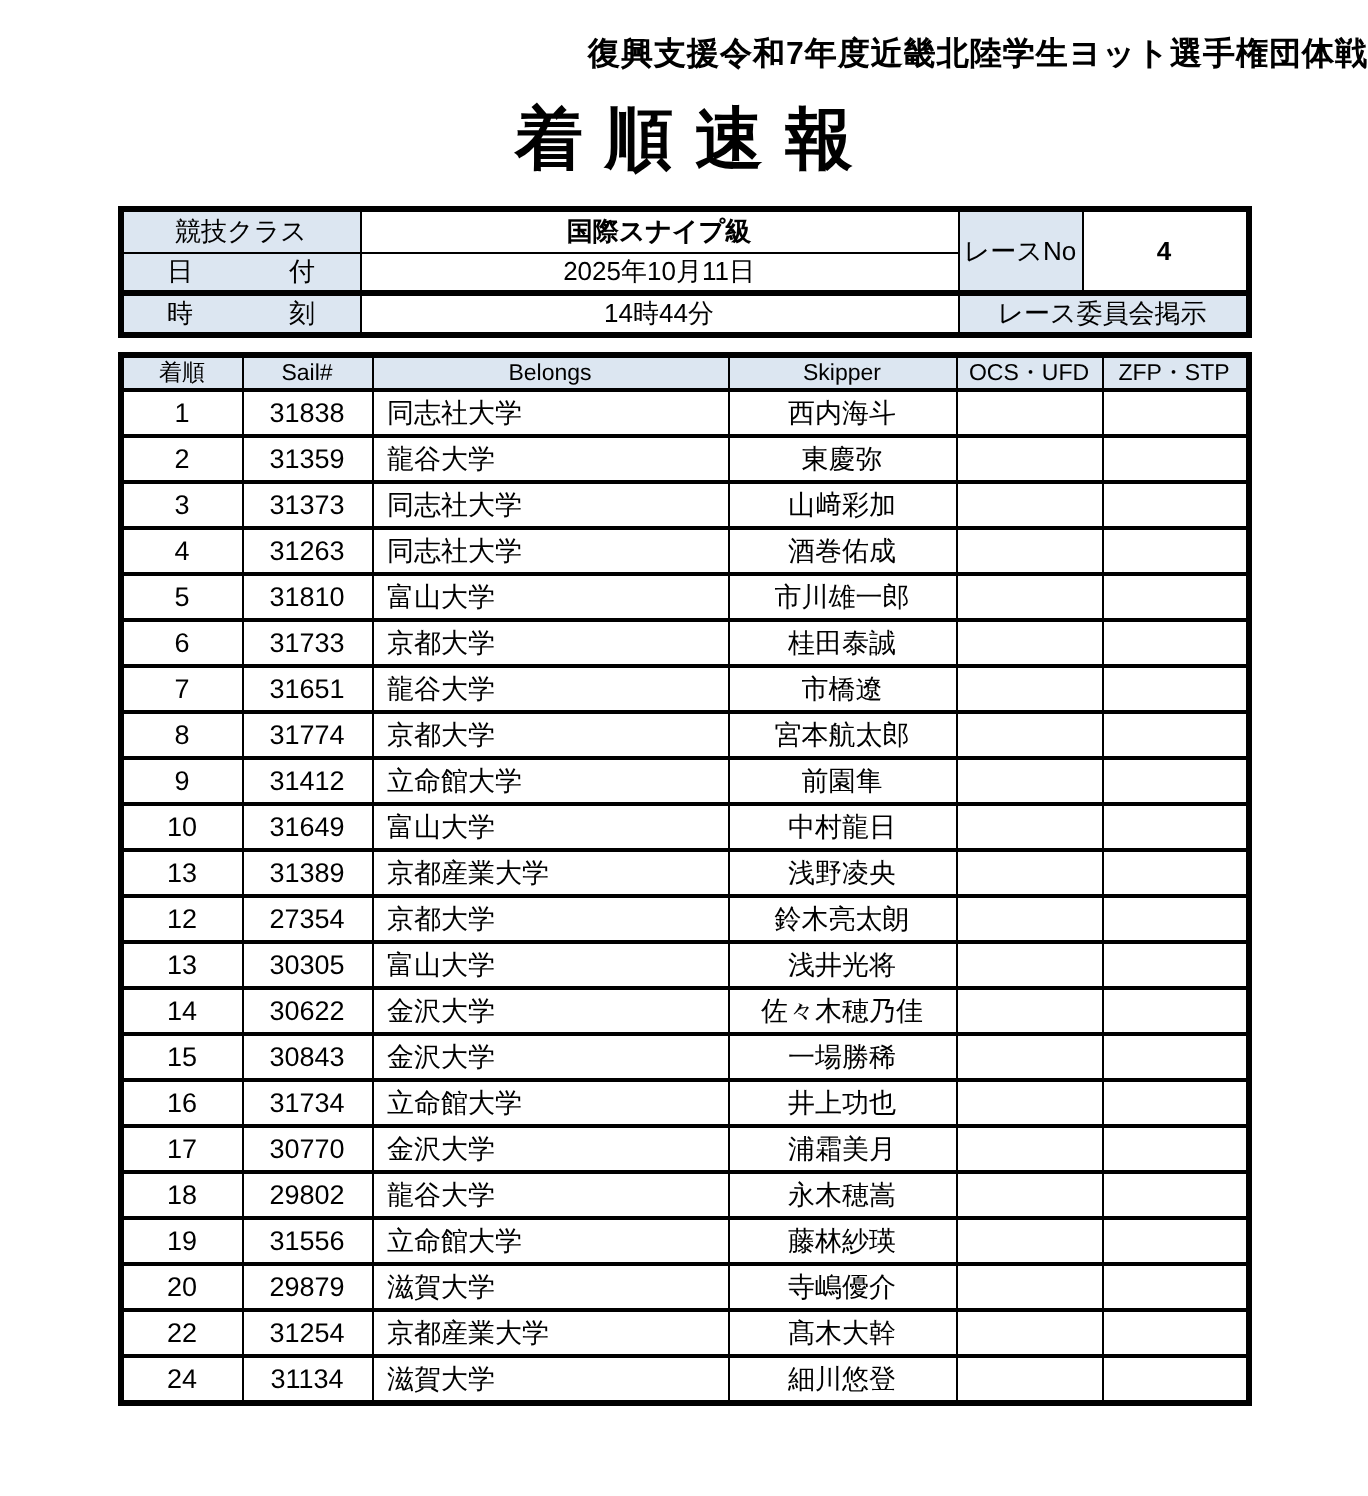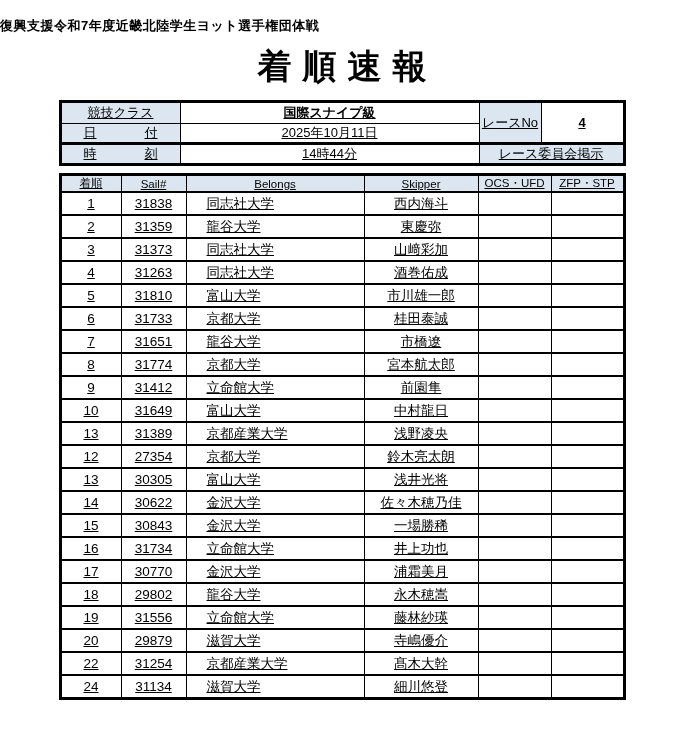--- a/index.html
+++ b/index.html
@@ -11,37 +11,36 @@
   }
   .sheet {
     position: relative;
     width: 684px;
     height: 748px;
     background: #ffffff;
     overflow: hidden;
   }
   .event-title {
     padding-top: 17px;
-    text-align: left;
-    font-size: 13px;
+    text-align: right;
+    font-size: 16px;
     font-weight: 600;
     letter-spacing: 0.5px;
   }
   .bulletin-title {
     margin-top: 9px;
     text-align: center;
     font-size: 34px;
     font-weight: bold;
     letter-spacing: 11px;
     text-indent: 11px; 
   }
   table {
     border-collapse: collapse;
     table-layout: fixed;
-    text-decoration: underline;
   }
   
   .info-table {
     width: 564px;
     margin: 10px auto 0 auto;
     border: 3px solid #000;
   }
   .info-table td {
     border: 1px solid #000;
     padding: 0;
@@ -89,21 +88,21 @@
     height: 21px;
     padding: 0;
     font-size: 13.5px;
     text-align: center;
     vertical-align: middle;
     white-space: nowrap;
     overflow: hidden;
   }
   .results-table td.c-belongs {
     text-align: left;
-    padding-left: 20px;
+    padding-left: 7px;
   }
 </style>
 </head>
 <body>
 
 <div class="sheet">
 
   <div class="event-title">復興支援令和7年度近畿北陸学生ヨット選手権団体戦</div>
 
   <div class="bulletin-title">着順速報</div>

